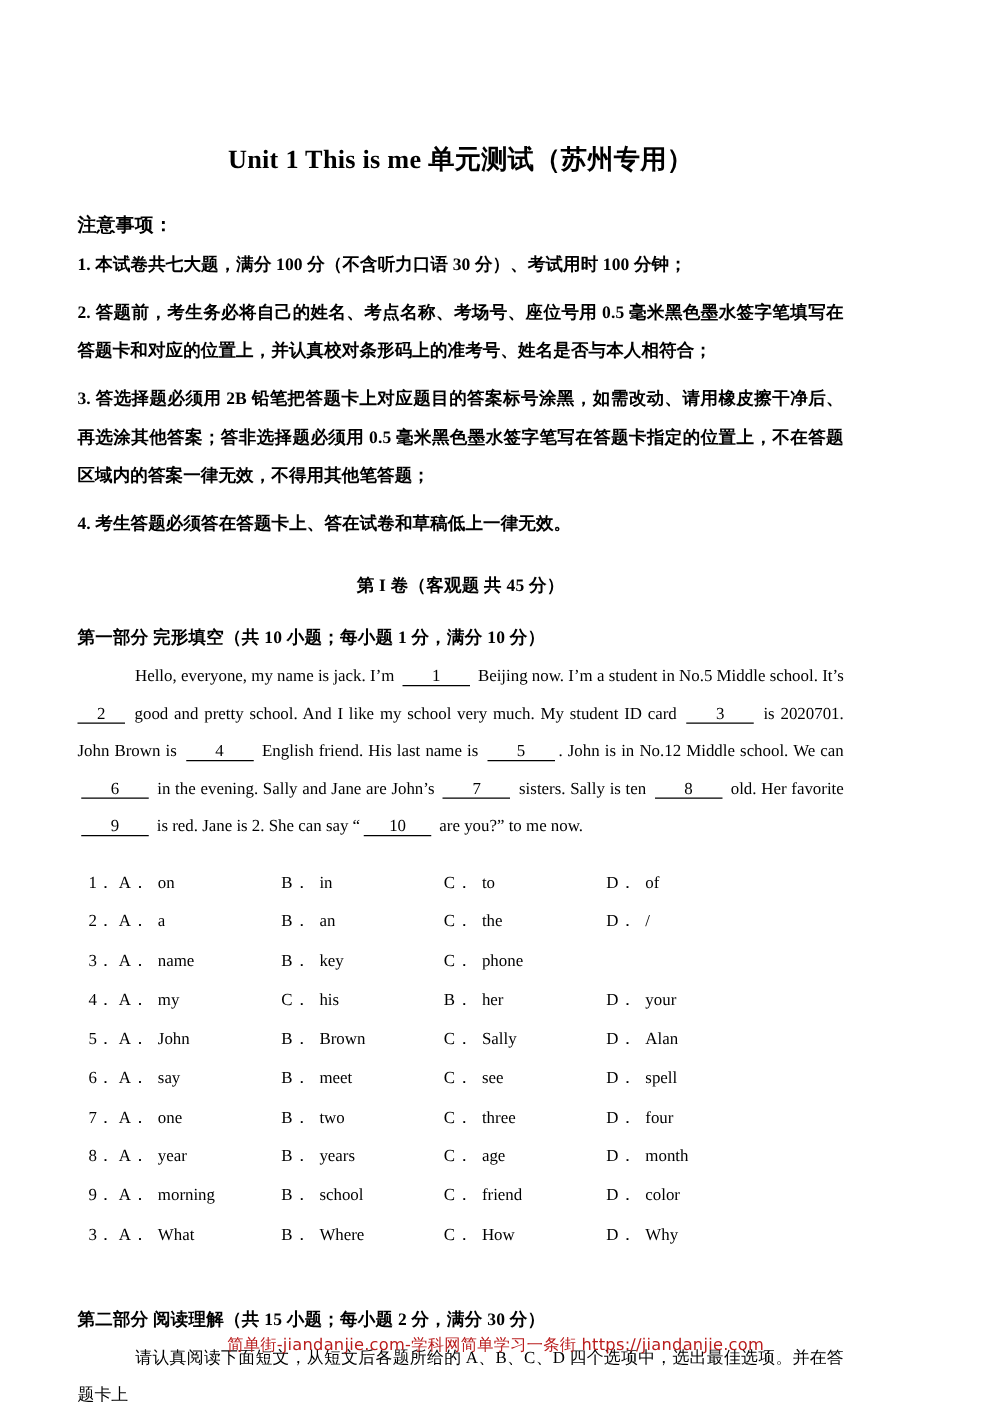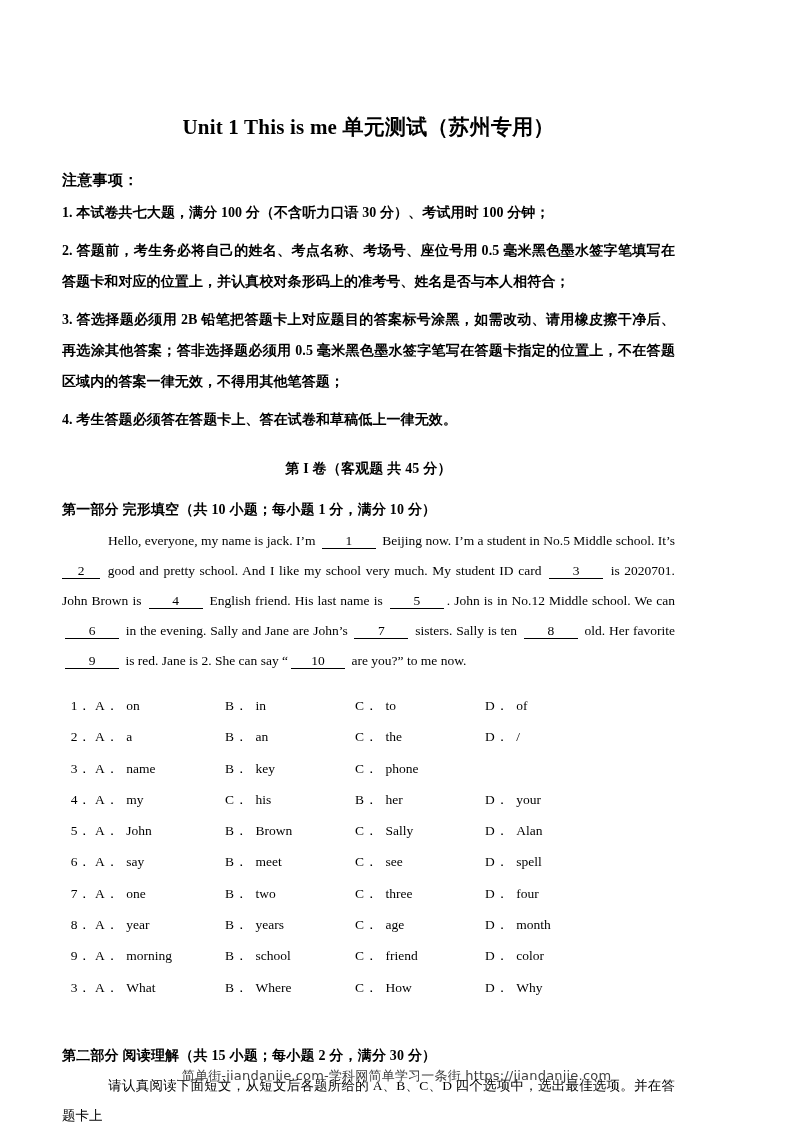--- a/index.html
+++ b/index.html
@@ -133,21 +133,21 @@
   .reading-instruction .indent { display: inline-block; width: 46px; }
 
   
   .footer {
     position: absolute;
     left: 0;
     top: 1067px;
     width: 793px;
     text-align: center;
     font-size: 13px;
-    color: #404040;
+    color: #b91c1c;
     font-family: "DejaVu Sans", "Liberation Sans", sans-serif;
     letter-spacing: 0.2px;
   }
 </style>
 </head>
 <body>
 
 <div class="page">
 
   <h1 class="doc-title">Unit 1 This is me 单元测试（苏州专用）</h1>

